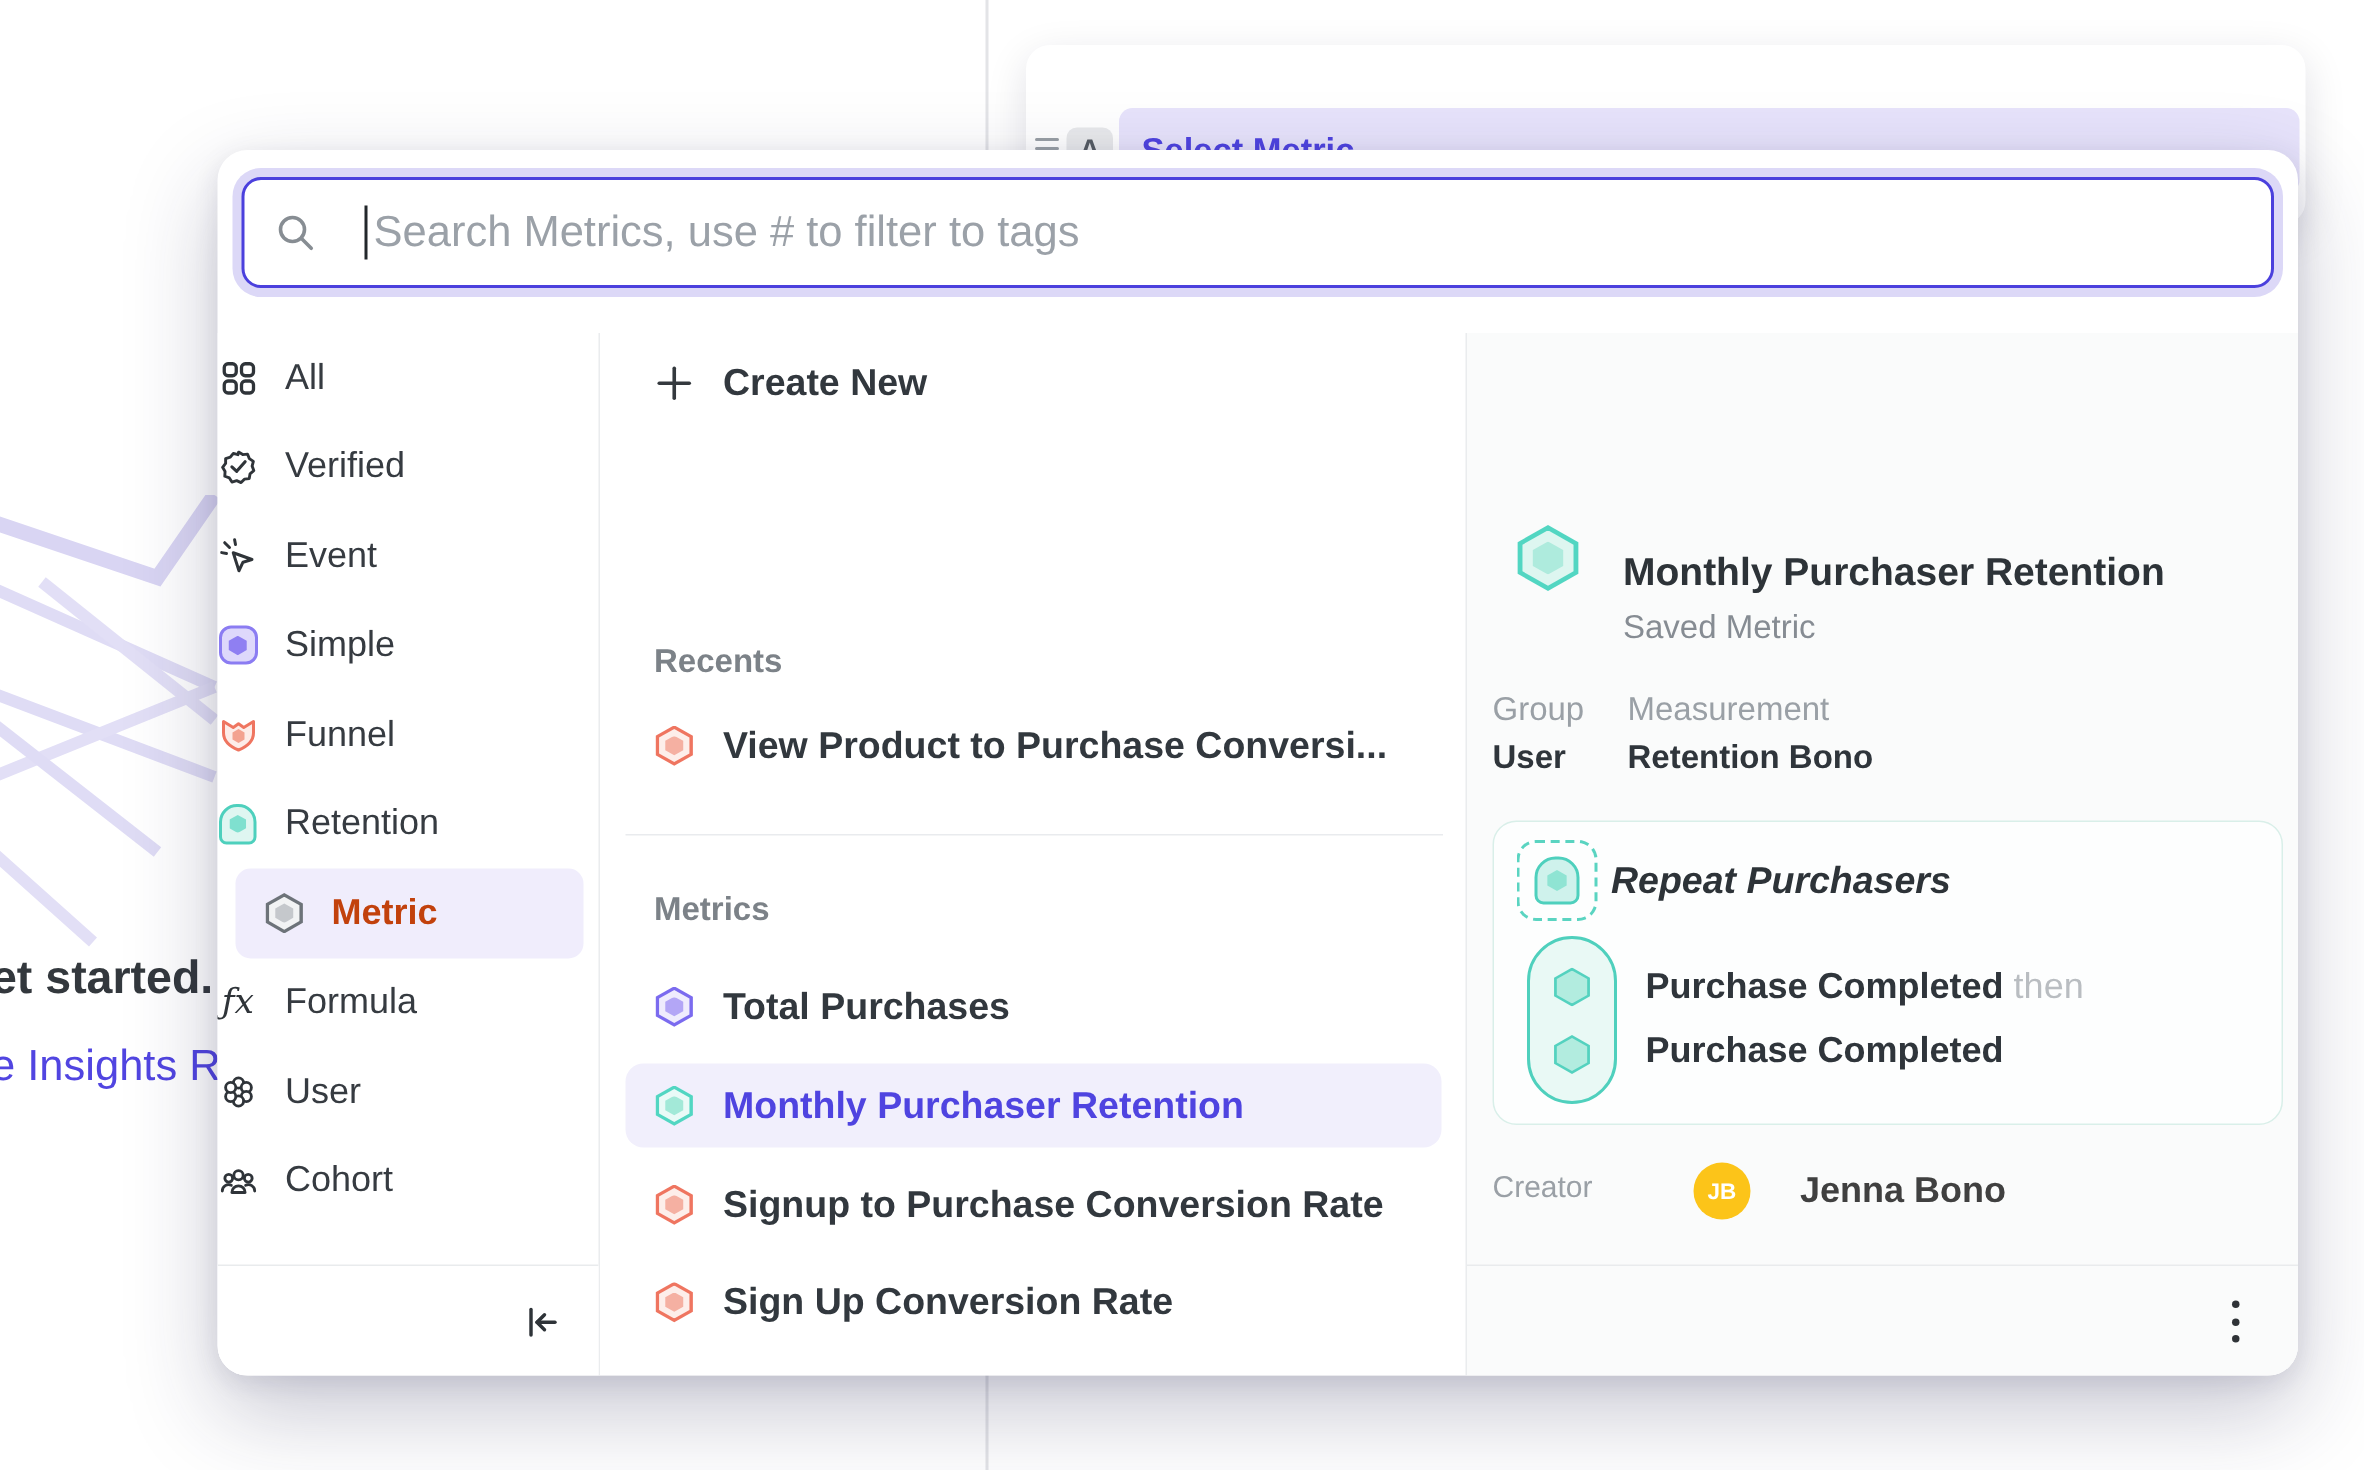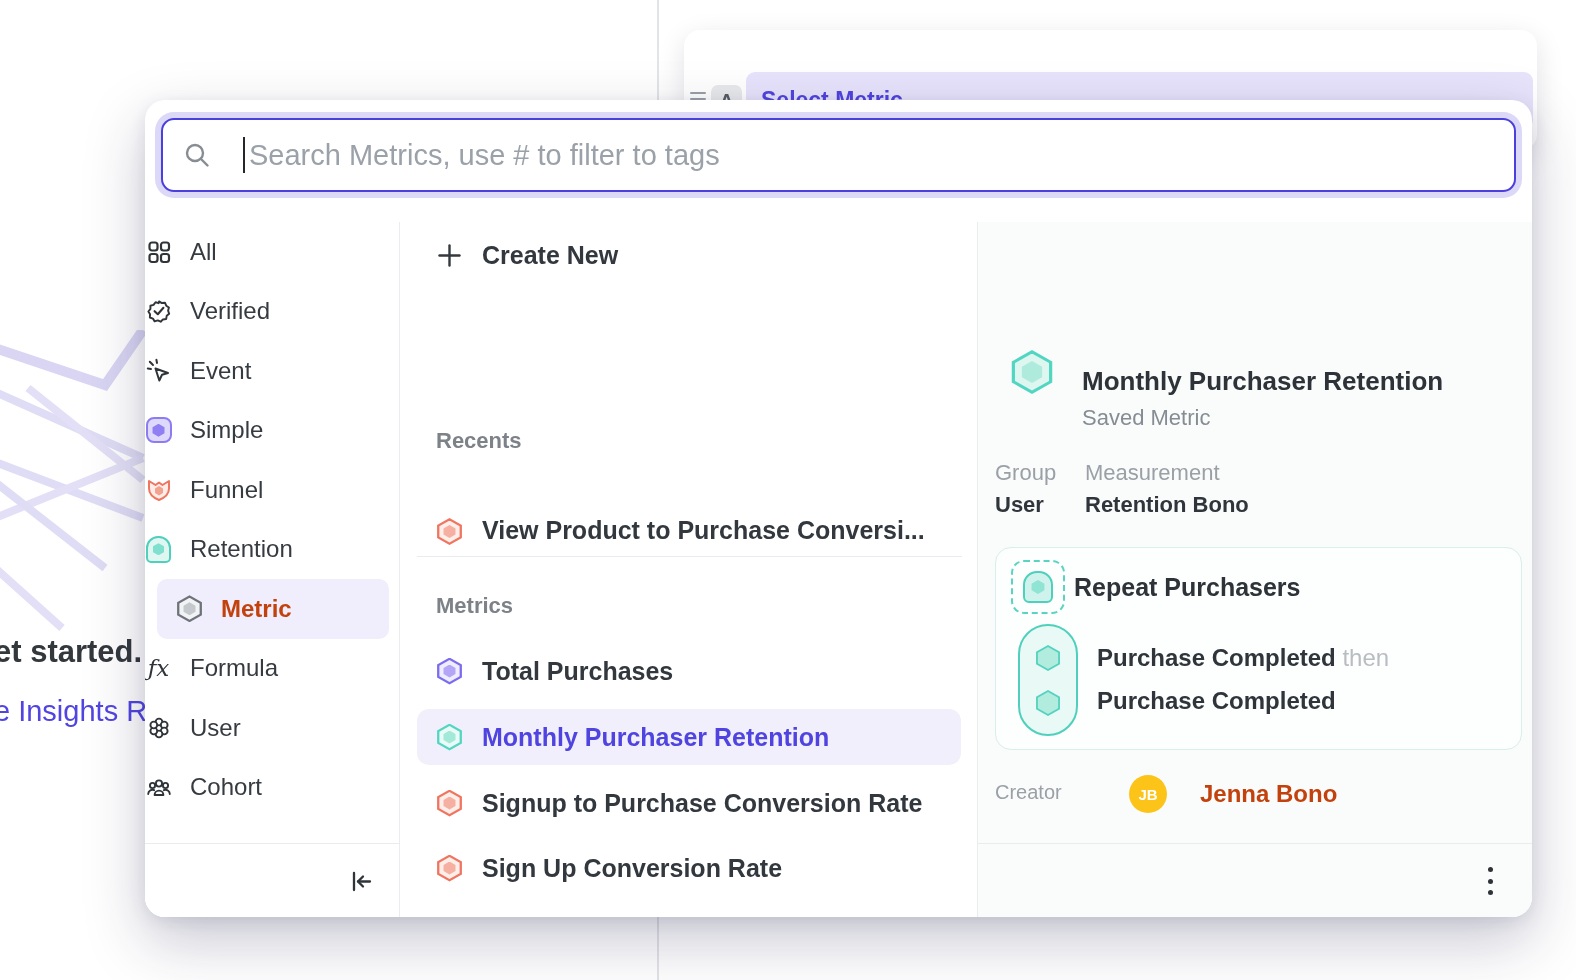--- a/index.html
+++ b/index.html
@@ -83,29 +83,29 @@
   .dt-sub   { position:absolute; left:104px; top:183px; font-size:22px; color:#868c93; }
   .dt-lab   { position:absolute; font-size:22px; color:#9aa0a6; }
   .dt-val   { position:absolute; font-size:22px; font-weight:600; color:#2f353b; }
 
   .def-card { position:absolute; left:17px; top:325px; width:527px; height:203px; background:#fdfefe;
               border:1.5px solid #d9efe9; border-radius:16px; }
   .dashed-box { position:absolute; left:15px; top:12px; width:54px; height:54px; border:2px dashed #5ad4c1; border-radius:13px;
                 display:flex; align-items:center; justify-content:center; }
   .dashed-box .arch { width:30px; height:32px; background:#cff2ec; border-radius:14px 14px 6px 6px; }
   .dashed-box .arch .mini-hex { width:14px; height:14px; background:#8fe4d3; }
-  .def-name { position:absolute; left:78px; top:25px; font-size:25px; font-weight:700; color:#2d3338; }
+  .def-name { position:absolute; left:78px; top:25px; font-size:25px; font-weight:700; color:#2d3338;font-style:italic; }
   .capsule { position:absolute; left:22px; top:76px; width:60px; height:112px; border:2px solid #4fd0bd; background:#e9f9f5; border-radius:30px; }
   .capsule .hex.solid { position:absolute; left:15px; }
   .step-line { position:absolute; left:101px; font-size:24px; font-weight:600; color:#2f353b; white-space:nowrap; }
   .step-line .then { color:#b9bdc1; font-weight:500; }
 
   .avatar { position:absolute; left:151px; top:553px; width:38px; height:38px; border-radius:50%; background:#fcc419;
             display:flex; align-items:center; justify-content:center; font-size:15px; font-weight:700; color:#fff; }
-  .creator-name { position:absolute; left:222px; top:558px; font-size:24px; font-weight:600; color:#c2410c; }
+  .creator-name { position:absolute; left:222px; top:558px; font-size:24px; font-weight:600; color:#404040; }
 
   .detail-footer { position:absolute; left:0; bottom:0; width:100%; height:74px; border-top:1px solid #e9ebed; background:#fafbfb; }
   .kebab { position:absolute; right:38px; top:23px; width:6px; height:28px; display:flex; flex-direction:column; justify-content:space-between; cursor:pointer; }
   .kebab i { width:5px; height:5px; border-radius:50%; background:#2f3337; }
 
   svg { display:block; }
 </style>
 </head>
 <body>
 
@@ -275,21 +275,21 @@
           <svg width="27" height="27" viewBox="0 0 27 27">
             <line x1="13.5" y1="3.5" x2="13.5" y2="23.5" stroke="#34393e" stroke-width="2.4" stroke-linecap="round"></line>
             <line x1="3.5" y1="13.5" x2="23.5" y2="13.5" stroke="#34393e" stroke-width="2.4" stroke-linecap="round"></line>
           </svg>
         </span>
         <span class="txt">Create New</span>
       </div>
 
       <div class="sec-label" style="top:206px;">Recents</div>
 
-      <div class="row" style="top:267px;align-items:flex-end;">
+      <div class="row" style="top:247px;">
         <span class="hex orange ic">
             <i class="l1"></i>
             <i class="l2"></i>
             <i class="l3"></i>
           </span>
         <span class="txt">View Product to Purchase Conversi...</span>
       </div>
 
       <div class="list-divider" style="top:334px;"></div>
 

